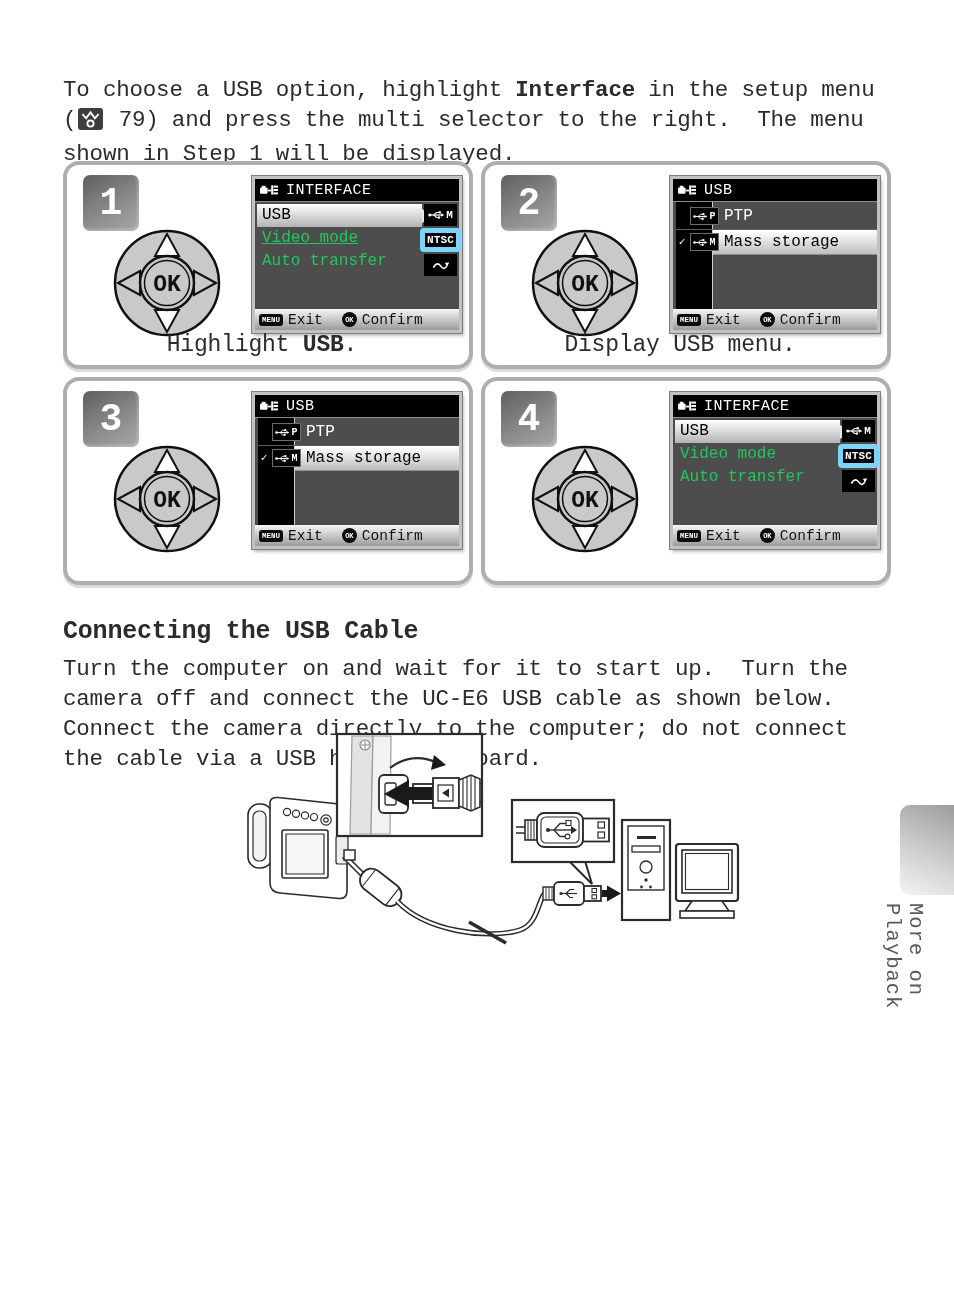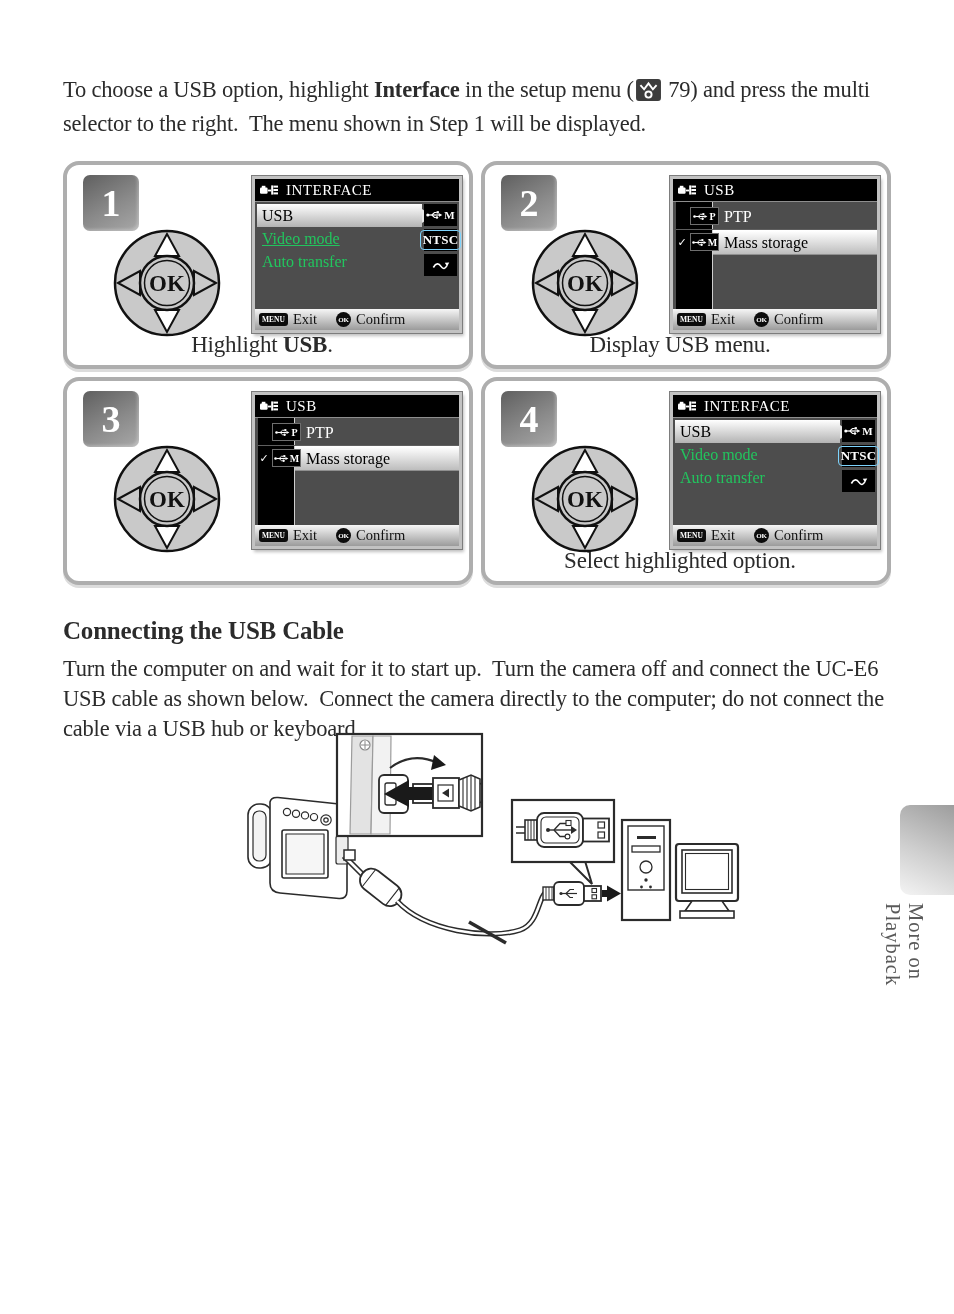--- a/index.html
+++ b/index.html
@@ -1,18 +1,18 @@
 <!DOCTYPE html>
 <html><head>
 <meta charset="utf-8">
 <style>
   html,body { margin:0; padding:0; background:#ffffff; }
   .page {
     position:relative; width:954px; height:1030px; background:#fff;
-    font-family:Liberation Serif, serif; color:#2b2b2b; overflow:hidden;
+    font-family:Liberation Mono, monospace; color:#2b2b2b; overflow:hidden;
   }
   .par { white-space:pre-wrap; font-size:22.5px; line-height:30px; letter-spacing:-0.2px; }
   .intro { position:absolute; left:63px; top:52px; width:830px; }
   .ref-icon { display:inline-block; vertical-align:-4px; margin:0 2px; }
 
   
   .step-box {
     position:absolute; width:410px; height:208px; box-sizing:border-box;
     border:4px solid #aeaeae; border-radius:16px; background:#fff;
     box-shadow:0 3px 0 #dcdcdc;
@@ -51,21 +51,21 @@
   .irow { position:relative; height:23px; line-height:23px; color:#22c55e; font-size:16px;
     padding-left:5px; margin:0 37px 0 2px; }
   .irow.first { margin-top:2px; }
   .irow.sel-row { background:linear-gradient(#ffffff,#b3b3b3); color:#000; }
   .irow.sel-row::after { content:""; position:absolute; right:-10px; top:4.5px;
     border-left:10px solid #e8e8e8; border-top:7px solid transparent; border-bottom:7px solid transparent; }
   .irow.u span { text-decoration:underline; }
   .side-col { position:absolute; top:2px; right:2px; width:33px; display:flex; flex-direction:column; gap:3px; }
   .sicon { height:22px; background:#000; color:#fff; display:flex; align-items:center; justify-content:center;
     gap:1px; font-size:11px; font-weight:bold; }
-  .sicon .ntsc-box { border:1px solid #7dd3fc; border-radius:4px; font-size:13px; padding:1px 2px; letter-spacing:0.2px; }
+  .sicon .ntsc-box { border:5px solid #7dd3fc; border-radius:4px; font-size:11px; padding:1px 2px; letter-spacing:0.2px; }
 
   
   .usb-body { padding-top:2px; }
   .strip { position:absolute; left:3px; top:0; bottom:0; width:36px; background:#000; border-right:1px solid #cfcfcf; }
   .urow { position:relative; height:25px; line-height:25px; font-size:16px; color:#fff; margin-left:3px; }
   .urow .lbl { position:absolute; left:48px; z-index:1; }
   .urow .check { position:absolute; left:0px; width:12px; text-align:center; font-size:11px; color:#fff; z-index:2; }
   .urow .ubadge { position:absolute; left:14px; top:3px; width:29px; height:18px; background:#000;
     border:1px solid #6e6e6e; box-sizing:border-box; display:flex; align-items:center; justify-content:center;
     gap:1px; color:#fff; font-size:10px; font-weight:bold; z-index:2; }
@@ -318,21 +318,20 @@
             </div>
         </div>
       </div>
       <div class="scr-footer">
         <span class="key-menu">MENU</span>
         <span>Exit</span>
         <span class="key-ok">OK</span>
         <span>Confirm</span>
       </div>
     </div>
-    <div class="caption"><span>Select highlighted option.</span></div>
   </div>
 
   <h2 class="section-title">Connecting the USB Cable</h2>
   <p class="par section-body">Turn the computer on and wait for it to start up.  Turn the camera off and connect the UC-E6 USB cable as shown below.  Connect the camera directly to the computer; do not connect the cable via a USB hub or keyboard.</p>
 
   <svg class="illus" width="535" height="228" viewBox="0 0 535 228">
 
     <polygon points="97,88 72,130 97,108" fill="#fff" stroke="#2b2b2b" stroke-width="1.6"></polygon>
 
     <g stroke="#2b2b2b" fill="#fff" stroke-width="1.6" stroke-linejoin="round">

